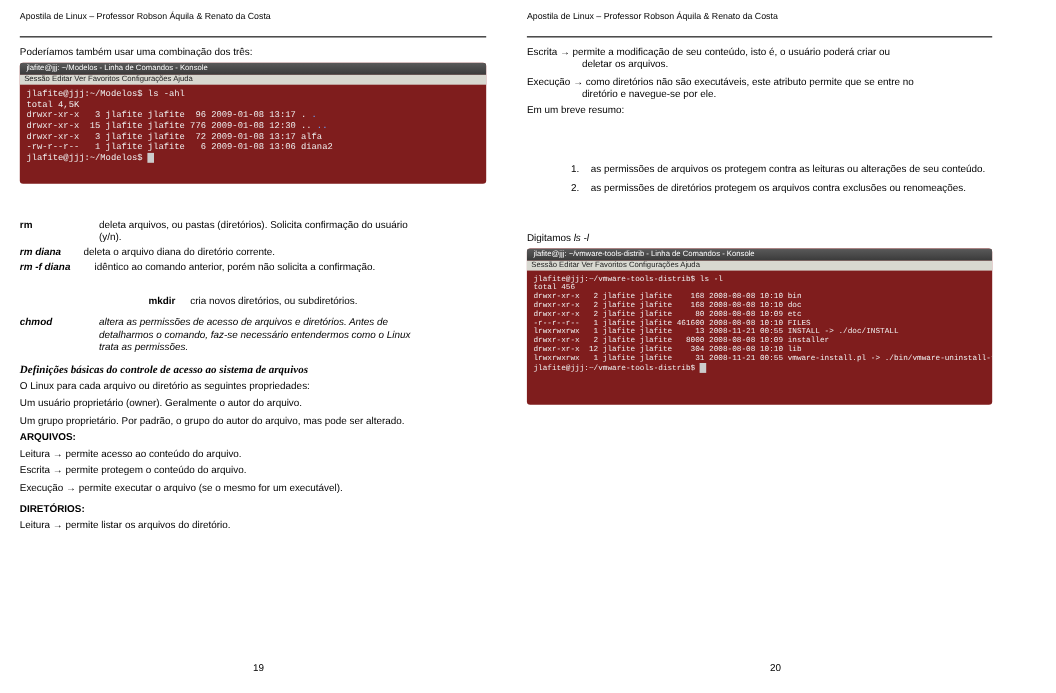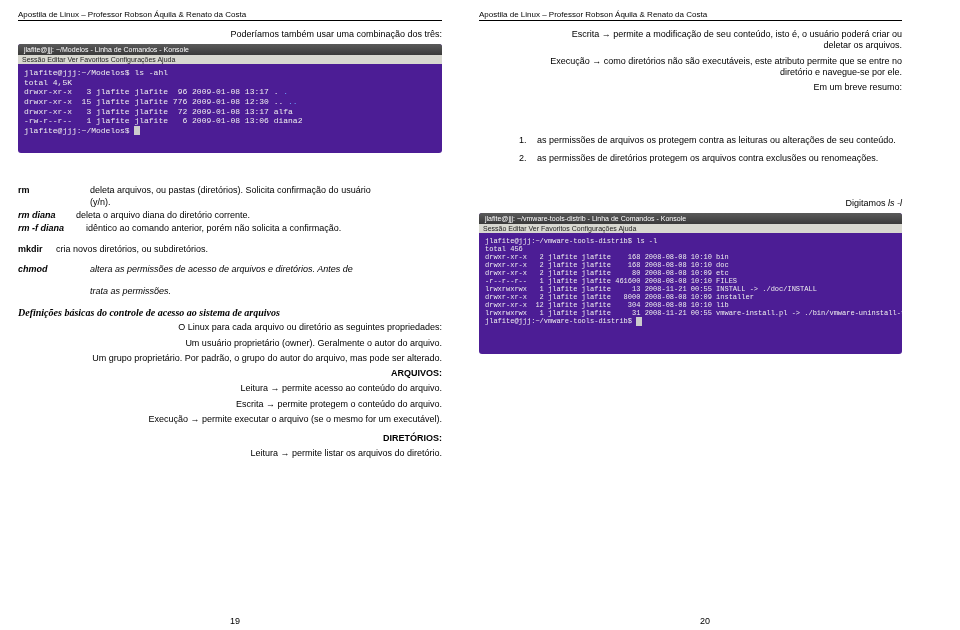--- a/index.html
+++ b/index.html
@@ -18,30 +18,29 @@
     box-sizing: border-box;
     padding: 10px 18px 0 18px;
     float: left;
   }
   .page-right {
     border-left: 1px solid transparent;
   }
   .header-line {
     font-size: 8px;
     border-bottom: 0.5px solid #000;
-    padding-bottom: 1px;
+    padding-bottom: 14px;
     margin-bottom: 8px;
   }
   .para {
     margin: 4px 0;
     line-height: 1.25;
-    text-align: right;
   }
   .terminal {
-    background: #4c1d95;
+    background: #7f1d1d;
     color: #eee;
     font-family: "Courier New", monospace;
     font-size: 8px;
     border-radius: 3px;
     overflow: hidden;
     margin: 4px 0 8px 0;
   }
   .term-title {
     background: linear-gradient(#5a5a5a,#3a3a3a);
     color: #fff;
@@ -62,21 +61,21 @@
     line-height: 1.2;
   }
   .term-body .blue { color:#6aa6ff; }
   .cursor{ display:inline-block; width:6px; height:9px; background:#ccc; vertical-align:middle;}
   .indent1 { margin-left: 50px; }
   .cmd-row { display:flex; margin:2px 0; line-height:1.25;}
   .cmd-name { width:72px; flex:none; font-weight:bold;}
   .italic { font-style: italic; }
   .bold { font-weight: bold; }
   .def-title { font-family: "Times New Roman", serif; font-style: italic; font-weight: bold; font-size: 10px; margin-top:10px; margin-bottom:4px;}
-  .footer { position:absolute; bottom:4px; font-size:9px;margin-top:40px;}
+  .footer { position:absolute; bottom:18px; font-size:9px;margin-top:40px;}
   .f-left{ left: 230px;}
   .f-right{ left: 700px;}
   .term2 { margin-top:2px;}
   .term2 .term-body{ font-size:7px; line-height:1.15; padding-bottom:28px;}
 </style>
 </head>
 <body>
 
 <div class="page">
   <div class="header-line">Apostila de Linux – Professor Robson Áquila &amp; Renato da Costa</div>
@@ -106,30 +105,30 @@
   </div>
   <div class="cmd-row">
     <div class="cmd-name italic" style="width:58px;">rm diana</div>
     <div>deleta o arquivo diana do diretório corrente.</div>
   </div>
   <div class="cmd-row">
     <div class="cmd-name italic" style="width:68px;">rm -f diana</div>
     <div>idêntico ao comando anterior, porém não solicita a confirmação.</div>
   </div>
 
-  <div class="cmd-row" style="margin-top:10px;">
+  <div class="cmd-row" style="margin-top:20px;justify-content:center;">
     <div class="cmd-name" style="width:38px;">mkdir</div>
     <div>cria novos diretórios, ou subdiretórios.</div>
   </div>
 
   <div class="cmd-row" style="margin-top:8px;font-style:italic;">
     <div class="cmd-name">chmod</div>
     <div>
       <span>altera as permissões de acesso de arquivos e diretórios. Antes de</span><br>
-      <br>
+      <span>detalharmos o comando, faz-se necessário entendermos como o Linux</span><br>
       <span>trata as permissões.</span>
     </div>
   </div>
 
   <div class="def-title">Definições básicas do controle de acesso ao sistema de arquivos</div>
   <div class="para">O Linux  para cada arquivo ou diretório as seguintes propriedades:</div>
   <div class="para">Um usuário proprietário (owner). Geralmente o autor do arquivo.</div>
   <div class="para">Um grupo proprietário. Por padrão, o grupo do autor do arquivo, mas pode ser alterado.</div>
   <div class="para bold">ARQUIVOS:</div>
   <div class="para">Leitura → permite acesso ao conteúdo do arquivo.</div>

